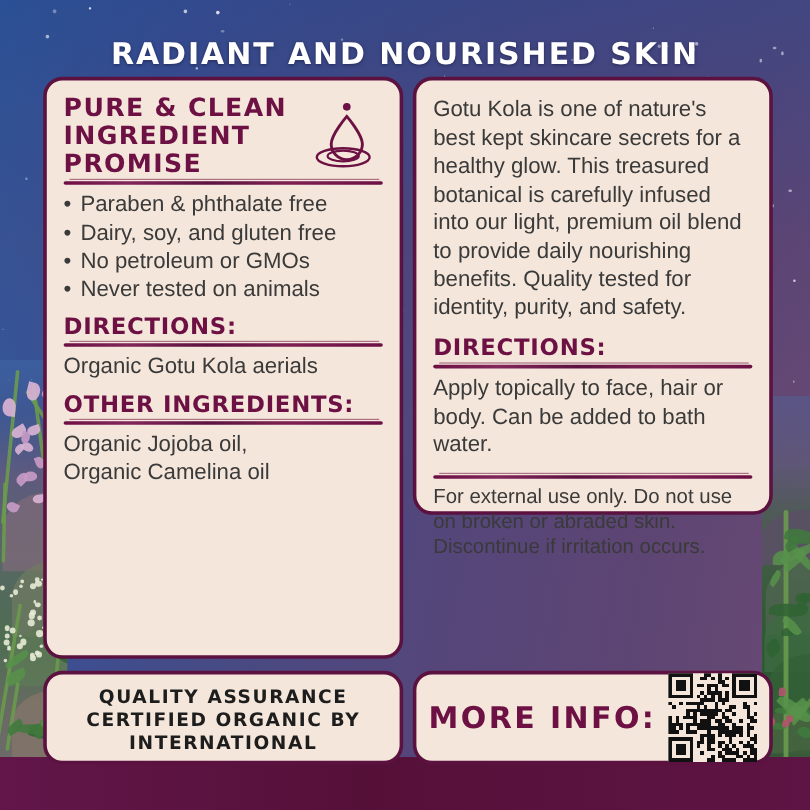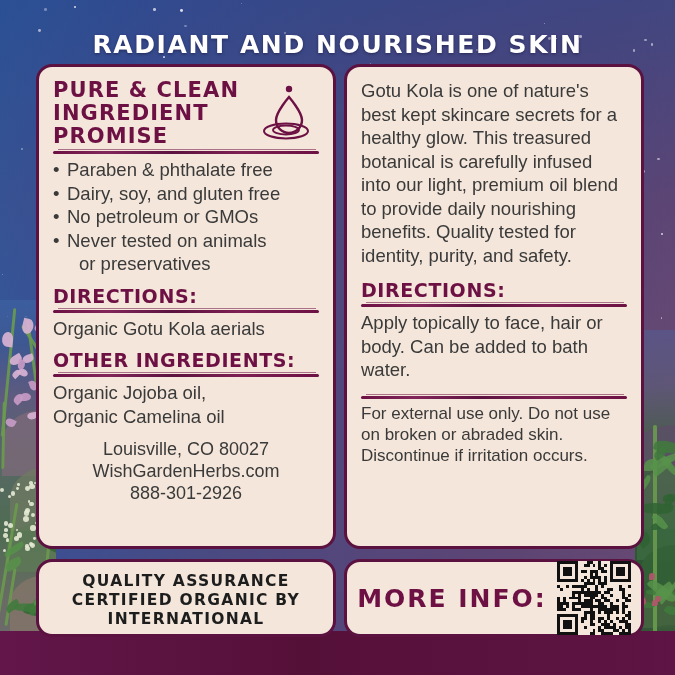--- a/index.html
+++ b/index.html
@@ -70,21 +70,21 @@
 
   
   .card{
     position:absolute;
     background:#f4e6da;
     border:3px solid #5c1240;
     border-radius:16px;
     box-sizing:border-box;
   }
   #card-left{left:36px;top:64px;width:300px;height:485px;padding:12px 14px 8px 14px;}
-  #card-right{left:344px;top:64px;width:300px;height:485px;padding:12px 14px 8px 14px;}
+  #card-right{left:344px;top:64px;width:300px;height:365px;padding:12px 14px 8px 14px;}
   #card-cert{left:36px;top:559px;width:300px;height:78px;}
   #card-info{left:344px;top:559px;width:300px;height:78px;}
 
   
   .h-main{
     color:#6d1043;
     font-family:"DejaVu Sans", sans-serif;
     font-weight:bold;
     font-size:21px;
     line-height:23px;
@@ -438,37 +438,31 @@
     </div>
 
     <h1 class="h-main">PURE &amp; CLEAN INGREDIENT PROMISE</h1>
     <div class="rule"></div>
 
     <ul class="claims">
       <li>Paraben &amp; phthalate free</li>
       <li>Dairy, soy, and gluten free</li>
       <li>No petroleum or GMOs</li>
       <li>Never tested on animals</li>
-      <li class="cont">or preservatives</li>
     </ul>
 
     <h2 class="h-sec" style="margin-top:9px">DIRECTIONS:</h2>
     <div class="rule"></div>
     <p class="body-text">Organic Gotu Kola aerials</p>
 
     <h2 class="h-sec" style="margin-top:9px">OTHER INGREDIENTS:</h2>
     <div class="rule"></div>
     <p class="body-text" style="white-space:pre-line">Organic Jojoba oil,
 Organic Camelina oil</p>
 
-    <div class="addr">
-      <div>Louisville, CO 80027</div>
-      <div>WishGardenHerbs.com</div>
-      <div>888-301-2926</div>
-    </div>
   </div>
 
   <div class="card" id="card-right">
     <p class="body-text">Gotu Kola is one of nature's best kept skincare secrets for a healthy glow. This treasured botanical is carefully infused into our light, premium oil blend to provide daily nourishing benefits. Quality tested for identity, purity, and safety.</p>
 
     <h2 class="h-sec" style="margin-top:12px">DIRECTIONS:</h2>
     <div class="rule"></div>
     <p class="body-text">Apply topically to face, hair or body. Can be added to bath water.</p>
 
     <div class="rule" style="margin-top:14px"></div>

